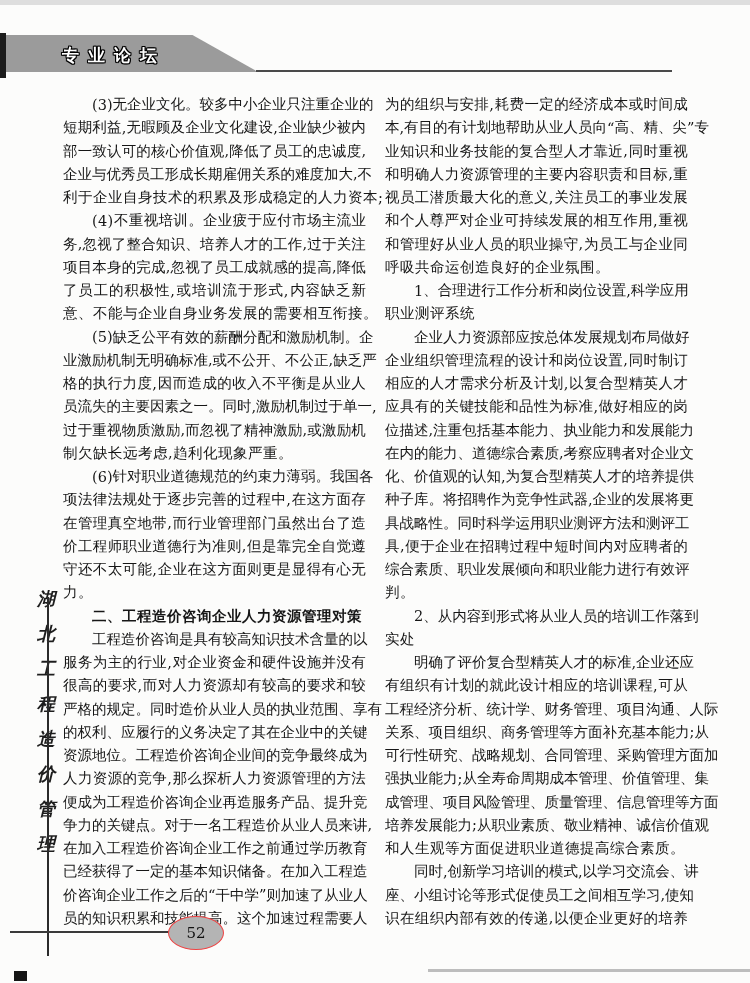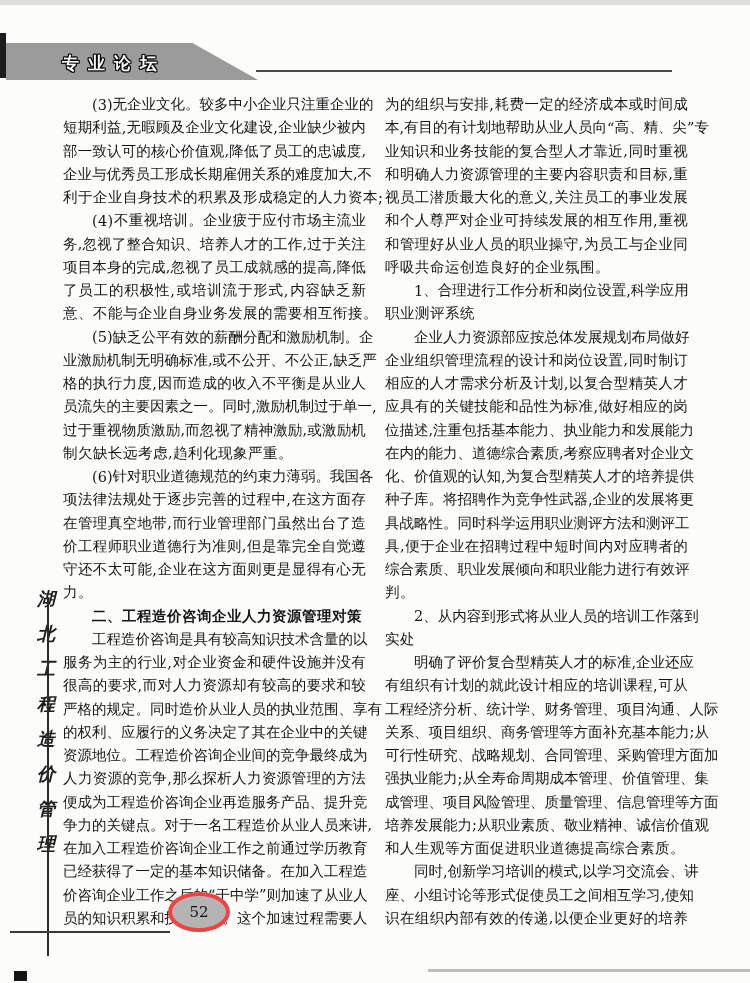--- a/index.html
+++ b/index.html
@@ -13,21 +13,20 @@
   
   .top-scan-edge{left:0;top:0;width:750px;height:5px;background:#dedede;}
   .scan-bottom-line{left:428px;top:969px;width:322px;height:3px;background:#bdbdbd;}
   .scan-corner{left:14px;top:971px;width:13px;height:10px;background:#151515;}
   
   .left-bar{left:0;top:33px;width:6px;height:45px;background:#1c1c1c;}
   .banner{
     left:6px;top:35px;width:252px;height:37px;
     background:var(--banner-gray,#9b9b9b);
     clip-path:polygon(0 0,74% 0,100% 100%,0 100%);
-    margin-top:8px;
   }
   .banner-title{
     position:absolute;left:56px;top:9px;
     font-family:"DejaVu Sans","Liberation Sans",sans-serif;
     font-size:17px;font-weight:bold;color:#fff;letter-spacing:9px;white-space:nowrap;
     text-shadow:-1px -1px 0 #000,1px -1px 0 #000,-1px 1px 0 #000,1px 1px 0 #000,
                  0 -1px 0 #000,0 1px 0 #000,-1px 0 0 #000,1px 0 0 #000;
   }
   .header-rule{left:256px;top:70px;width:416px;height:2px;background:#4a4a4a;}
   
@@ -47,22 +46,22 @@
     display:flex;justify-content:space-between;align-items:center;
     height:23.25px;font-size:14.5px;color:#161616;white-space:nowrap;
   }
   .line span{display:block;}
   .line.e{justify-content:flex-start;letter-spacing:0.5px;}
   .line.i{padding-left:29px;}
   .line.b{font-weight:bold;}
   
   .footer-rule{left:10px;top:931px;width:160px;height:2px;background:#3a3a3a;}
   .page-oval{
-    left:168px;top:892px;width:54px;height:32px;
-    background:var(--oval-gray,#b4b4b4);border:4px solid #ef4444;border-radius:50%;
+    left:168px;top:916px;width:54px;height:32px;
+    background:var(--oval-gray,#b4b4b4);border:1px solid #ef4444;border-radius:50%;
     display:flex;align-items:center;justify-content:center;
     font-size:15px;color:#111;
   }
 </style>
 </head>
 <body>
 
 <div class="abs top-scan-edge"></div>
 
 <div>

